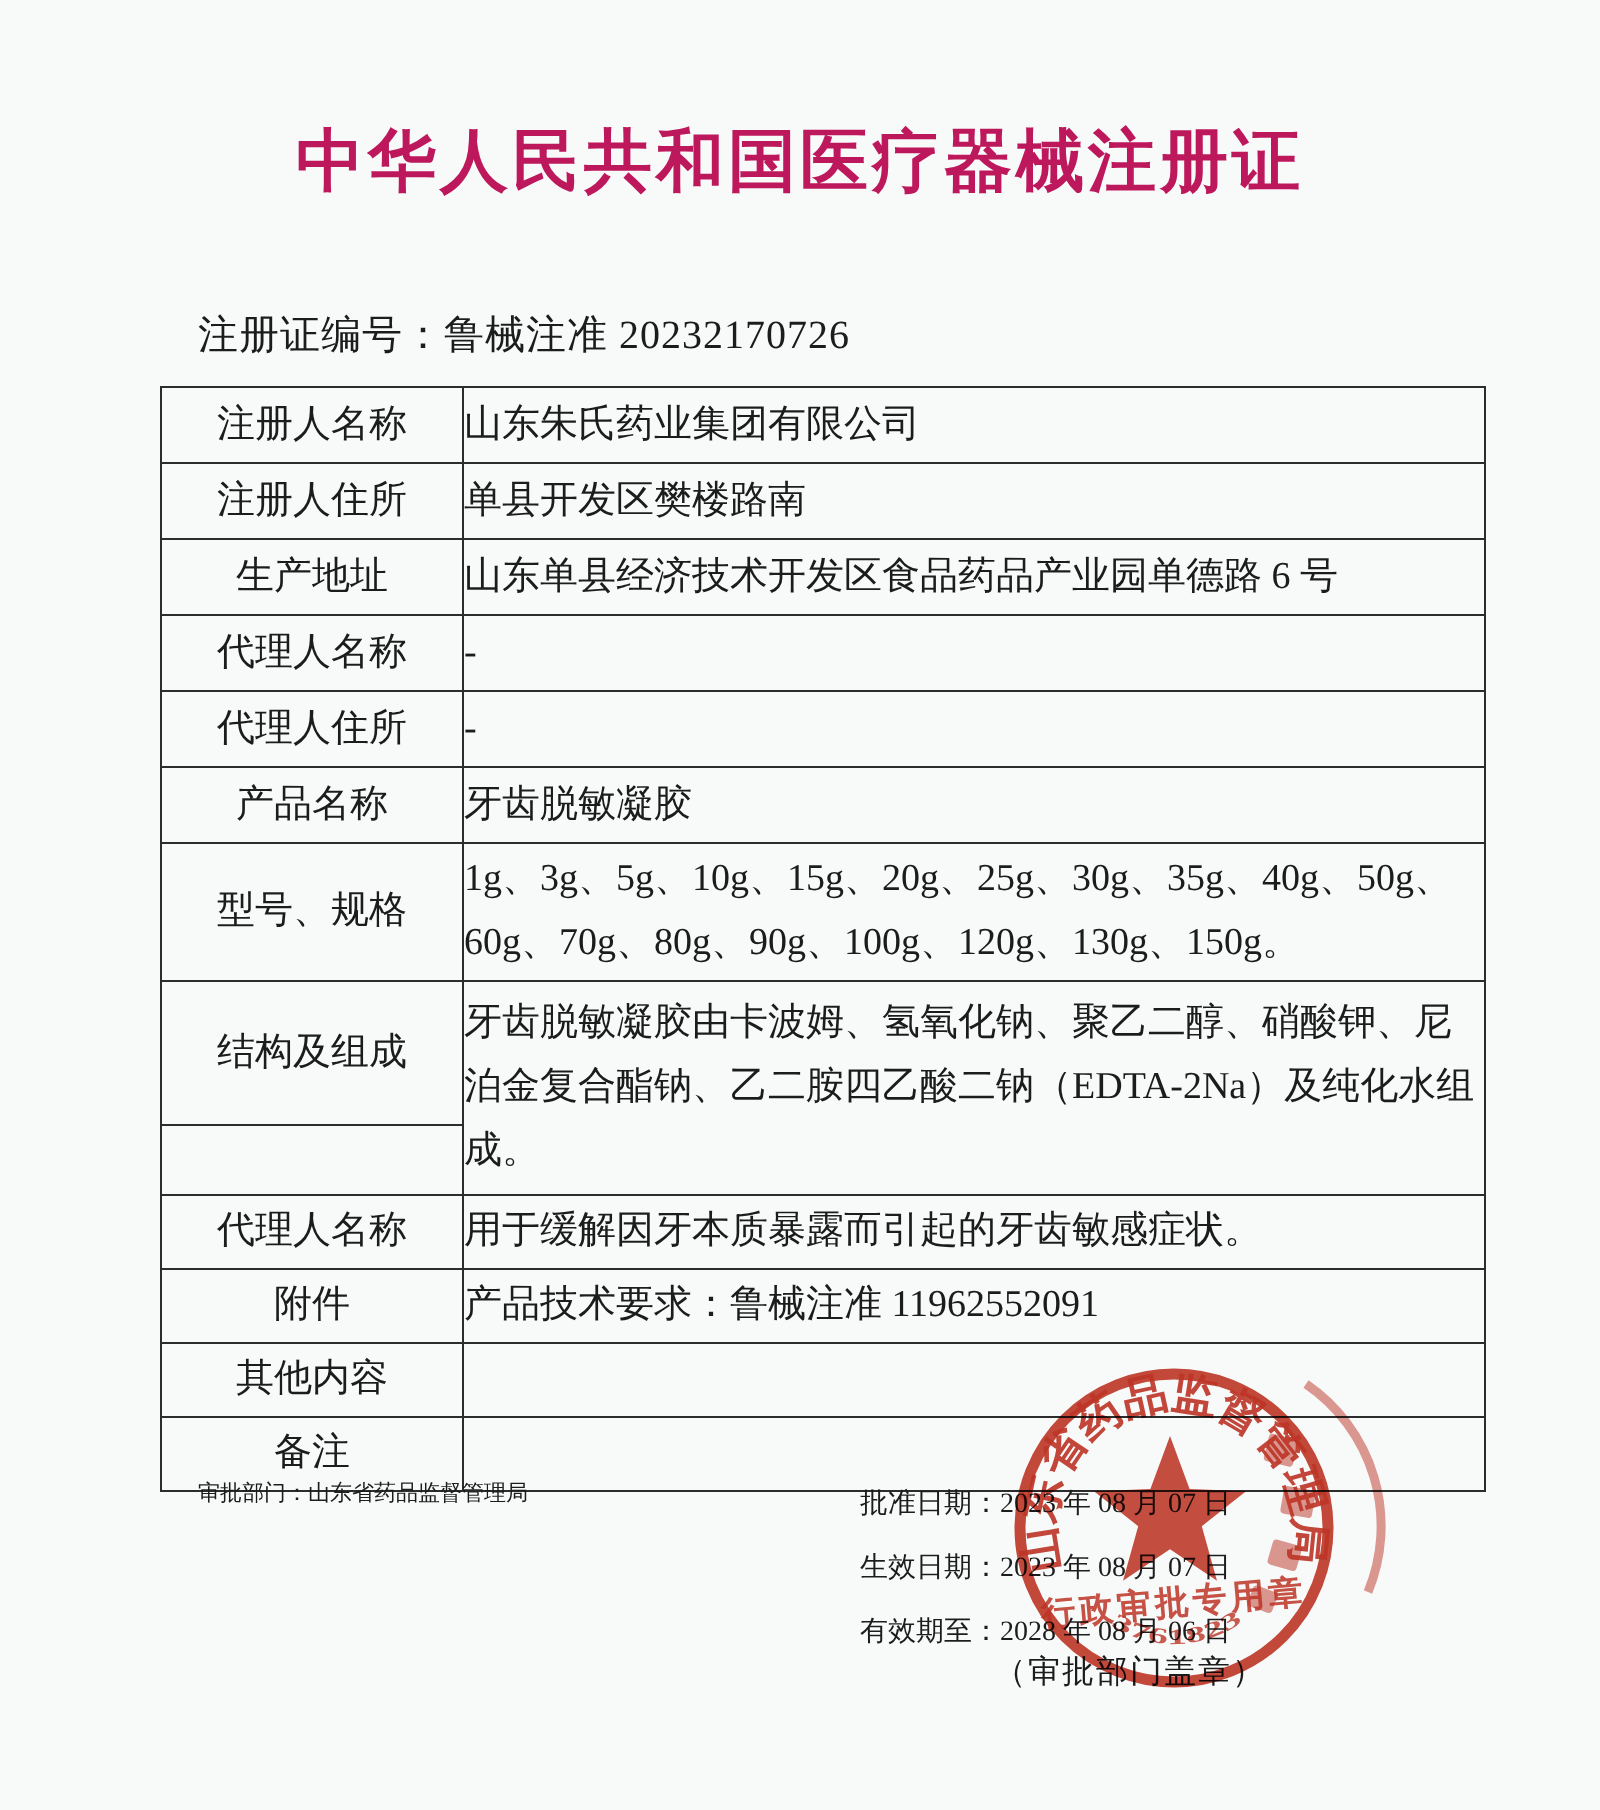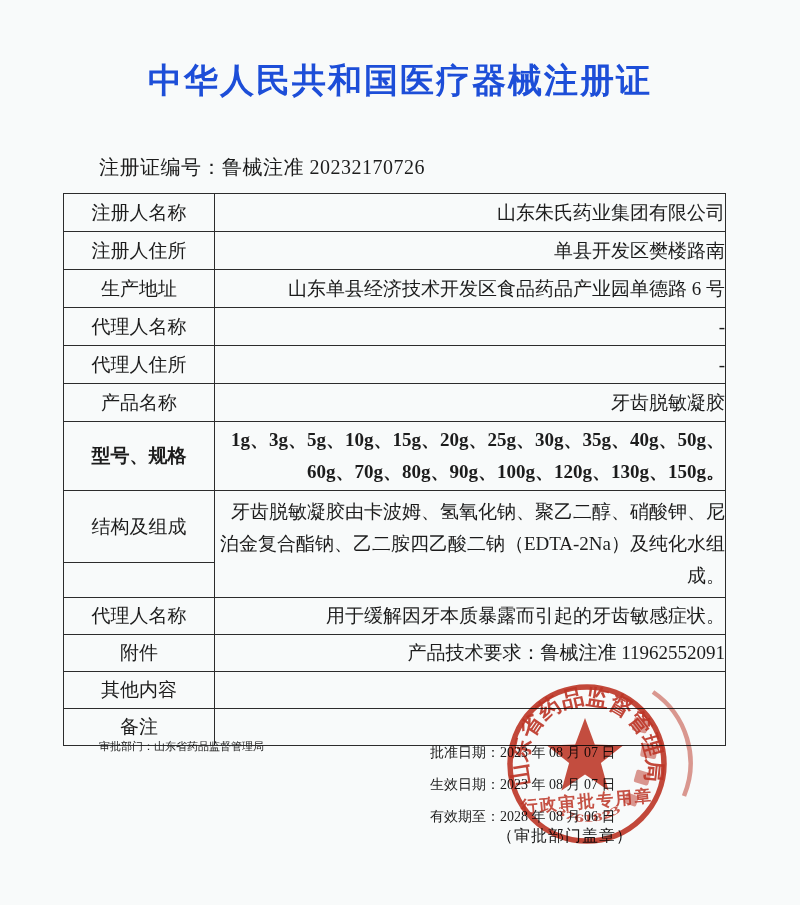--- a/index.html
+++ b/index.html
@@ -10,45 +10,46 @@
     background:#f8fafa;
     overflow:hidden;
     font-family:"Liberation Serif","DejaVu Serif",serif;
     color:#1c1c1c;
   }
   .title{
     position:absolute;top:58px;left:0;right:0;
     text-align:center;
     font-family:"Liberation Sans","DejaVu Sans",sans-serif;
     font-size:34px;font-weight:700;letter-spacing:2px;
-    color:#1d4ed8;margin:0;
+    color:#be185d;margin:0;
   }
   .cert-no{
     position:absolute;top:154px;left:99px;
     font-size:20px;letter-spacing:0.5px;
   }
   table.cert{
     position:absolute;top:193px;left:63px;
     width:663px;
     border-collapse:collapse;
     table-layout:fixed;
   }
   table.cert, table.cert td{
     border:1.6px solid #2c2c2c;
+    margin-left:17px;
   }
   table.cert td{
     vertical-align:middle;
     font-size:19px;
     line-height:32px;
     padding:2px 0;
   }
   td.cell-label{text-align:center;padding:2px 4px;}
-  td.cell-value{padding:2px 8px 2px 12px;text-align:right;}
+  td.cell-value{padding:2px 8px 2px 12px;text-align:left;}
   tr.row-0,tr.row-1,tr.row-2,tr.row-3,tr.row-4,tr.row-5{height:38px;}
-  tr.row-6{height:66px;font-weight:bold;}
+  tr.row-6{height:66px;}
   tr.row-7{height:72px;}
   tr.row-8{height:35px;}
   tr.row-9{height:37px;}
   tr.row-10{height:35px;}
   tr.row-11{height:35px;}
   tr.row-12{height:31px;}
   .footer-dept{
     position:absolute;top:739px;left:99px;
     font-size:11px;
   }

